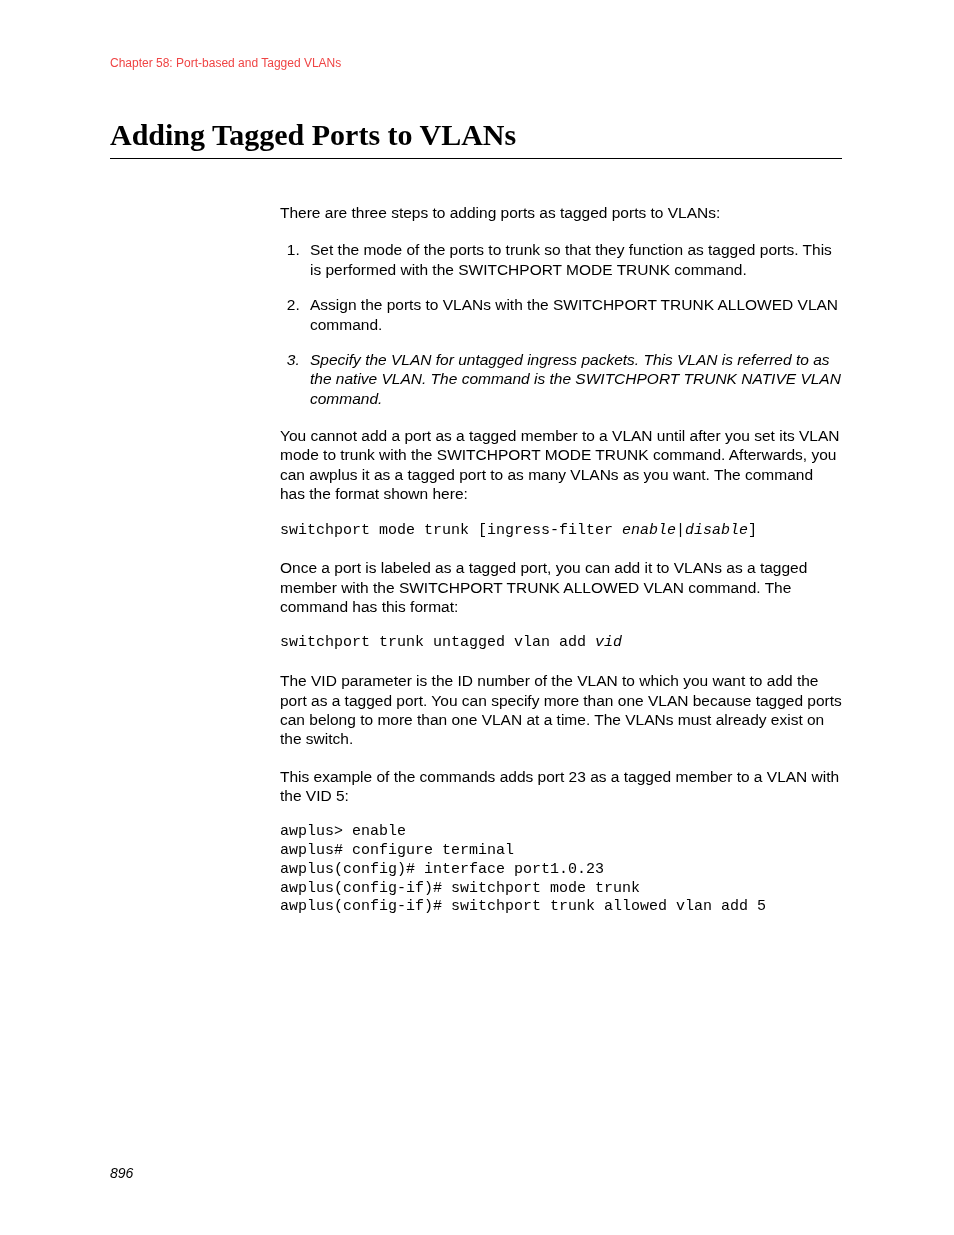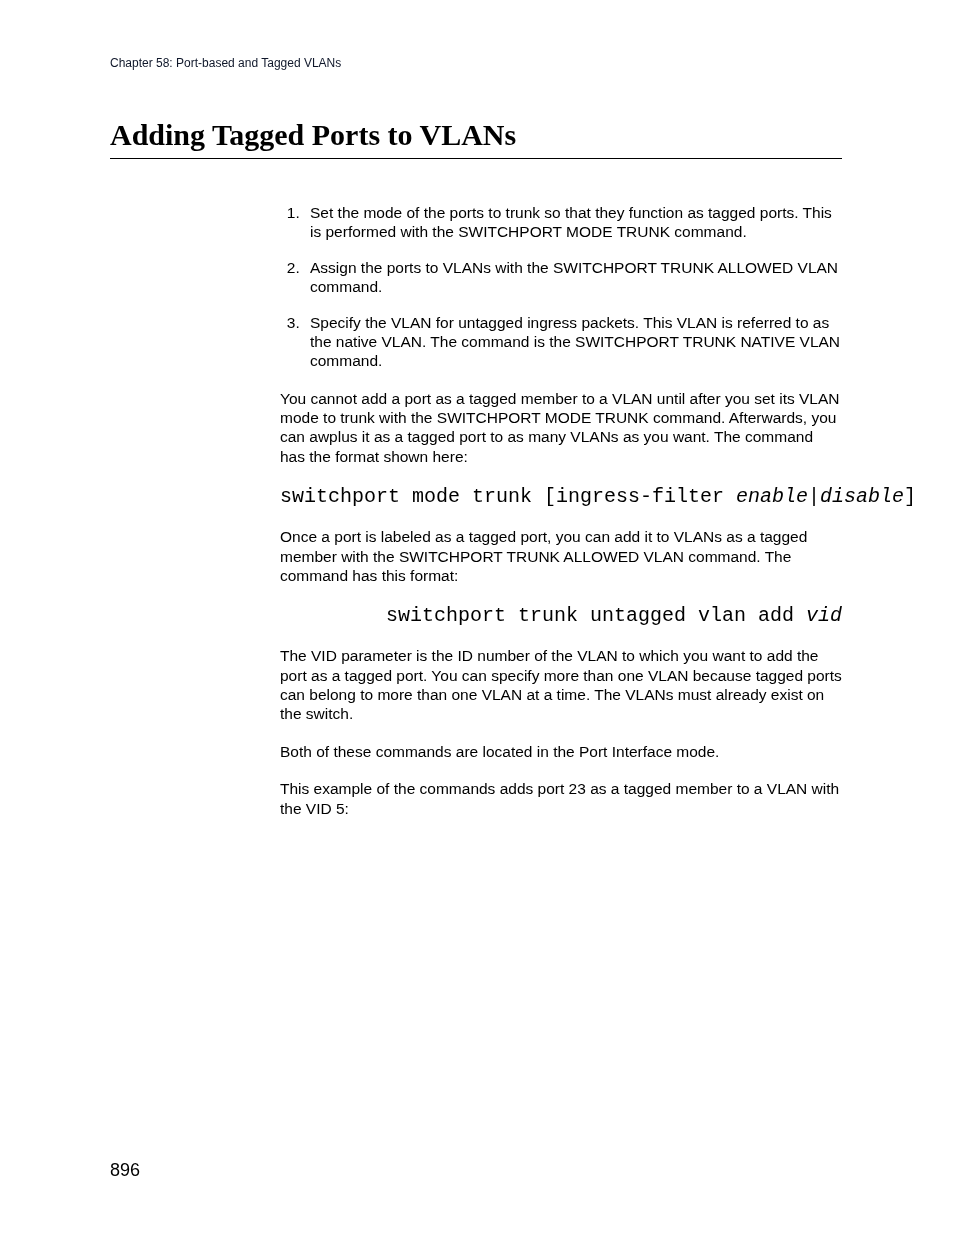--- a/index.html
+++ b/index.html
@@ -14,21 +14,21 @@
     box-sizing: border-box;
   }
   .page {
     position: absolute;
     left: 110px;
     right: 112px;
     top: 56px;
   }
   .running-head {
     font-size: 12px;
-    color: #0f172a;
+    color: #ef4444;
     margin-bottom: 48px;
   }
   h1.title {
     font-family: "Times New Roman", Times, serif;
     font-weight: bold;
     font-size: 30px;
     margin: 0 0 4px 0;
     padding-bottom: 2px;
   }
   .hr {
@@ -48,66 +48,72 @@
   .body-col ol {
     margin: 0 0 18px 0;
     padding-left: 24px;
   }
   .body-col ol li {
     margin-bottom: 16px;
     padding-left: 6px;
   }
   .body-col ol li:last-child {
     margin-bottom: 0;
+    font-style: italic;
   }
   .mono {
     font-family: "Courier New", Courier, monospace;
-    font-size: 20px;
+    font-size: 15px;
     white-space: pre;
     margin: 0 0 18px 0;
-    text-align: right;
   }
   .mono .ital {
     font-style: italic;
   }
   .pagenum {
     position: absolute;
     left: 110px;
     bottom: 54px;
-    font-size: 18px;
+    font-size: 14px;
+    font-style: italic;
   }
 </style>
 </head>
 <body>
 
 <div class="page">
   <div class="running-head">Chapter 58: Port-based and Tagged VLANs</div>
 
   <h1 class="title">Adding Tagged Ports to VLANs</h1>
   <hr class="hr">
 
   <div class="body-col">
+    <p>There are three steps to adding ports as tagged ports to VLANs:</p>
 
     <ol>
       <li>Set the mode of the ports to trunk so that they function as tagged ports. This is performed with the SWITCHPORT MODE TRUNK command.</li>
       <li>Assign the ports to VLANs with the SWITCHPORT TRUNK ALLOWED VLAN command.</li>
       <li>Specify the VLAN for untagged ingress packets. This VLAN is referred to as the native VLAN. The command is the SWITCHPORT TRUNK NATIVE VLAN command.</li>
     </ol>
 
     <p>You cannot add a port as a tagged member to a VLAN until after you set its VLAN mode to trunk with the SWITCHPORT MODE TRUNK command. Afterwards, you can awplus it as a tagged port to as many VLANs as you want. The command has the format shown here:</p>
 
     <div class="mono"><span>switchport mode trunk [ingress-filter </span><span class="ital">enable|disable</span><span>]</span></div>
 
 
     <p>Once a port is labeled as a tagged port, you can add it to VLANs as a tagged member with the SWITCHPORT TRUNK ALLOWED VLAN command. The command has this format:</p>
 
     <div class="mono"><span>switchport trunk untagged vlan add </span><span class="ital">vid</span></div>
 
     <p>The VID parameter is the ID number of the VLAN to which you want to add the port as a tagged port. You can specify more than one VLAN because tagged ports can belong to more than one VLAN at a time. The VLANs must already exist on the switch.</p>
 
-    <p>Both of these commands are located in the Port Interface mode.</p>
 
     <p>This example of the commands adds port 23 as a tagged member to a VLAN with the VID 5:</p>
 
+    <div class="mono">awplus&gt; enable
+awplus# configure terminal
+awplus(config)# interface port1.0.23
+awplus(config-if)# switchport mode trunk
+awplus(config-if)# switchport trunk allowed vlan add 5</div>
   </div>
 </div>
 
 <div class="pagenum">896</div>
 
 </body></html>

